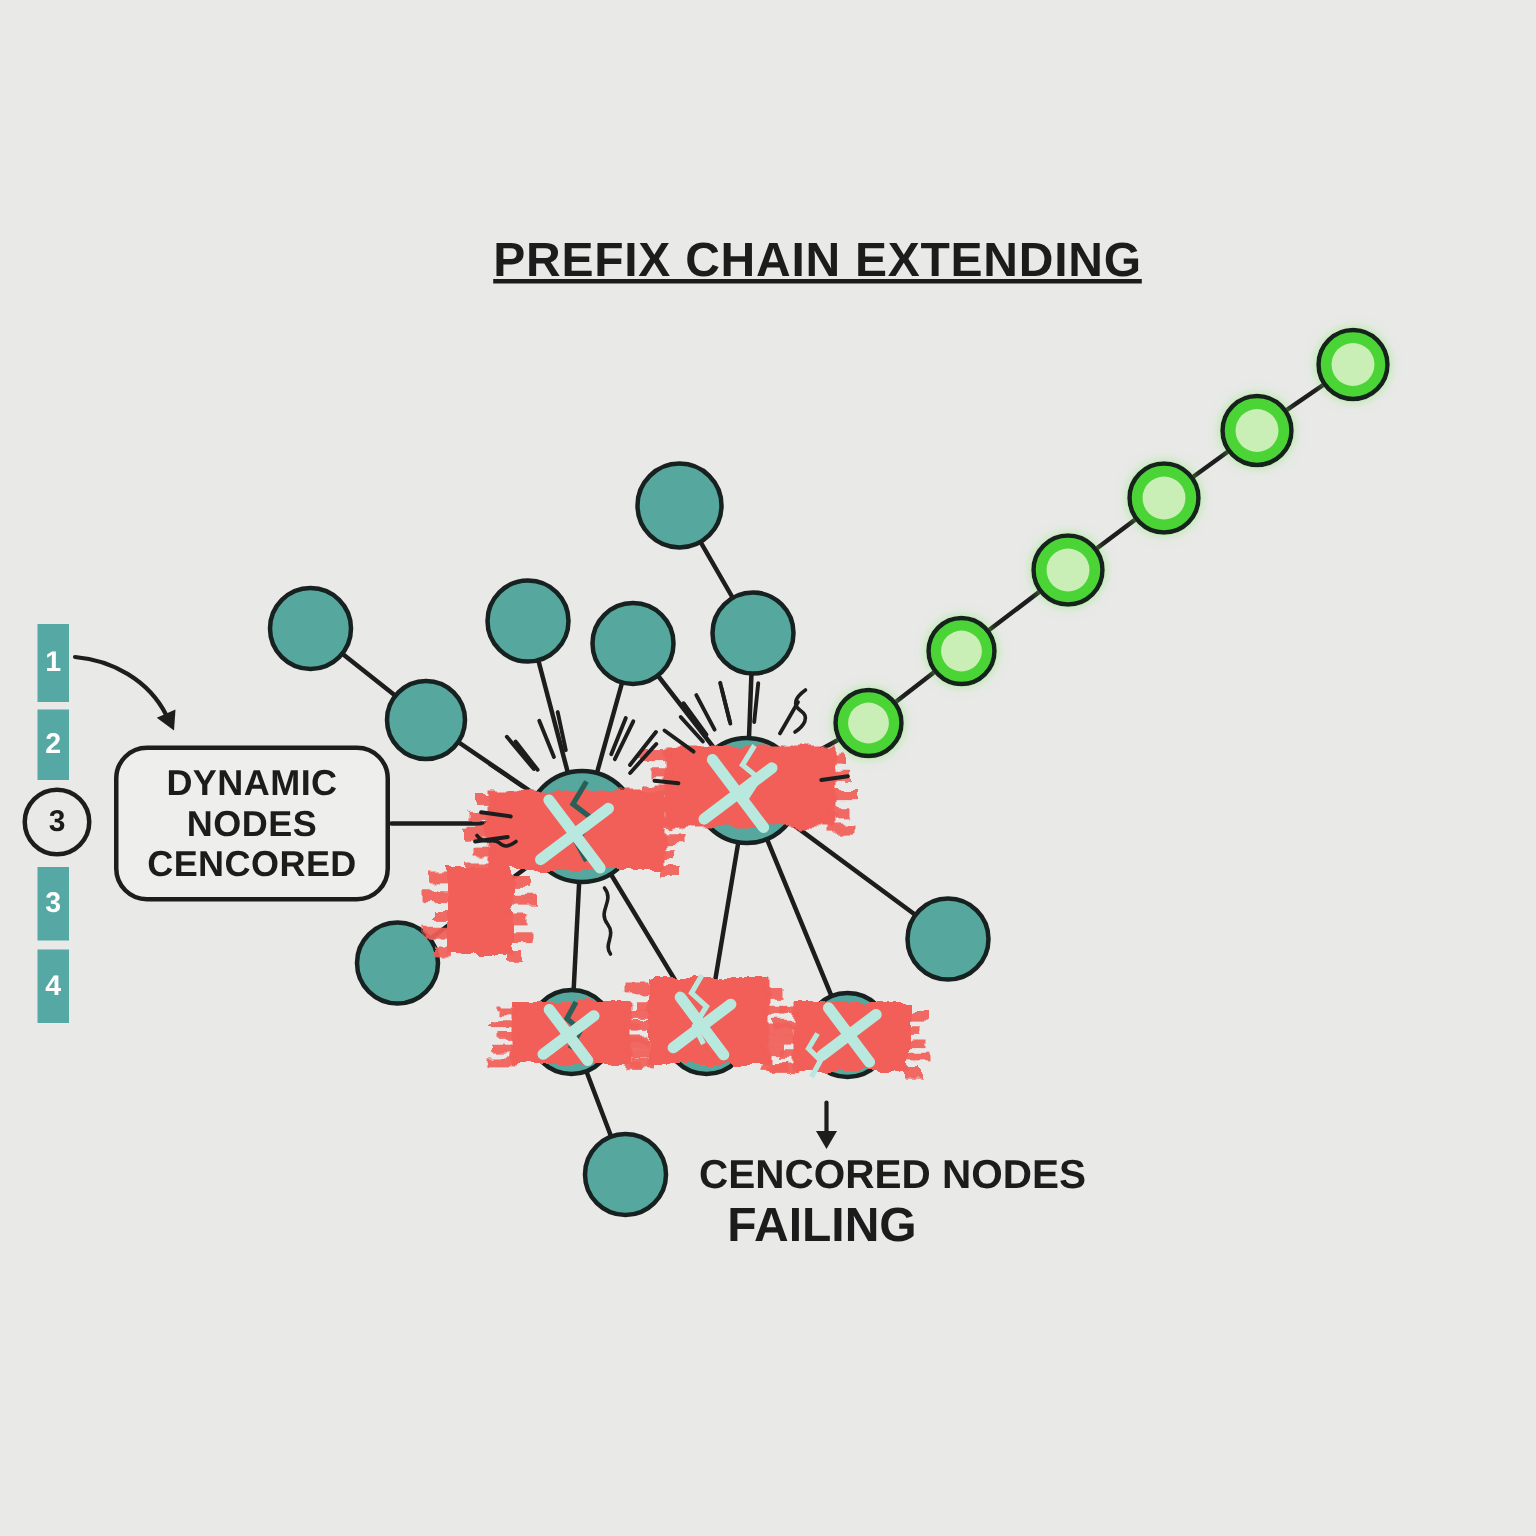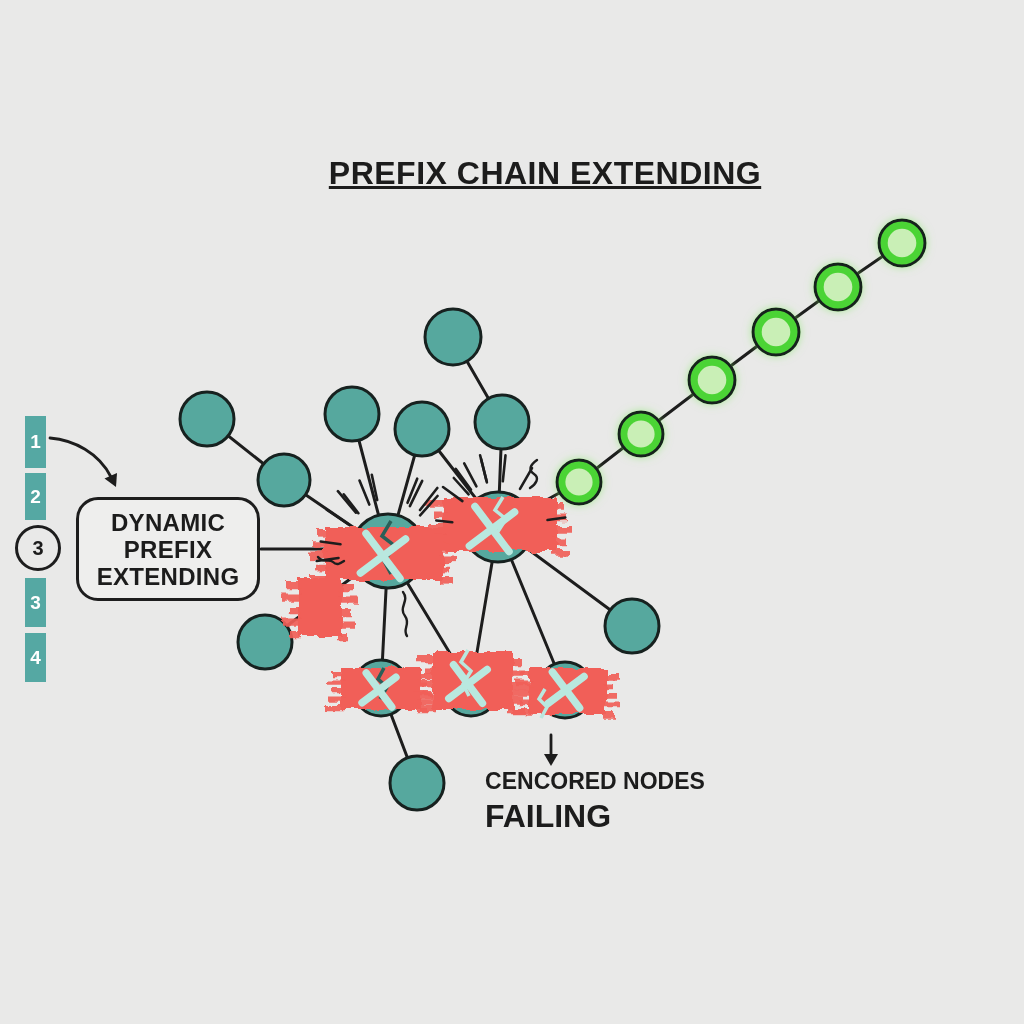--- a/index.html
+++ b/index.html
@@ -20,21 +20,21 @@
     position:absolute;left:245px;top:155px;width:600px;text-align:center;
     font-size:32px;font-weight:800;letter-spacing:.5px;color:var(--text);text-decoration:underline;
   }
   .label-box{
     position:absolute;left:76px;top:497px;width:184px;height:104px;
     border:3px solid var(--edge);border-radius:22px;background:var(--box-bg);
     display:flex;flex-direction:column;align-items:center;justify-content:center;
     font-size:24px;font-weight:700;line-height:27px;letter-spacing:.3px;text-align:center;
   }
   .caption-line{position:absolute;font-weight:800;color:var(--text);text-align:center;}
-  .caption-1{left:455px;top:768px;width:280px;font-size:23px;}
+  .caption-1{left:455px;top:768px;width:280px;font-size:27px;}
   .caption-2{left:448px;top:798px;width:200px;font-size:32px;}
   .side-rect{
     position:absolute;left:25px;width:21px;background:var(--sidebar-teal);
     display:flex;align-items:center;justify-content:center;
     color:var(--sidebar-text);font-size:19px;font-weight:700;
   }
   .side-rect.r1{top:416px;height:52px;}
   .side-rect.r2{top:473px;height:47px;}
   .side-rect.r3{top:578px;height:49px;}
   .side-rect.r4{top:633px;height:49px;}
@@ -253,22 +253,22 @@
       <g>
         <path d="M551,735 L551,757" fill="none" stroke="#1d1d1d" stroke-width="2.8" stroke-linecap="round"></path>
         <polygon points="551,766 544,754 558,754" fill="#1d1d1d"></polygon>
       </g>
     </svg>
 
   <div class="title">PREFIX CHAIN EXTENDING</div>
 
   <div class="label-box">
     <span>DYNAMIC</span>
-    <span>PREFIX</span>
-    <span>EXTENDING</span>
+    <span>NODES</span>
+    <span>CENCORED</span>
   </div>
 
   <div class="side-rect r1">1</div>
   <div class="side-rect r2">2</div>
   <div class="side-circle">3</div>
   <div class="side-rect r3">3</div>
   <div class="side-rect r4">4</div>
 
   <div class="caption-line caption-1">CENCORED NODES</div>
   <div class="caption-line caption-2">FAILING</div>

